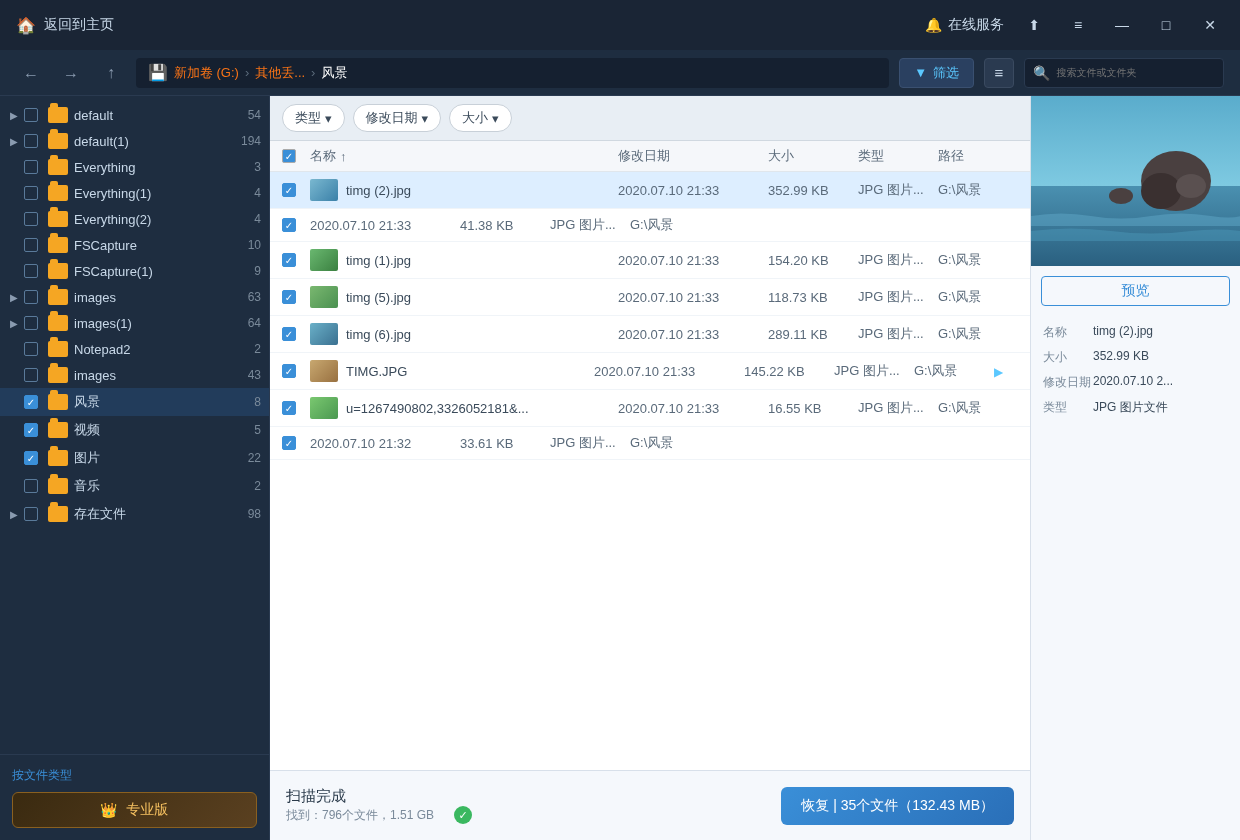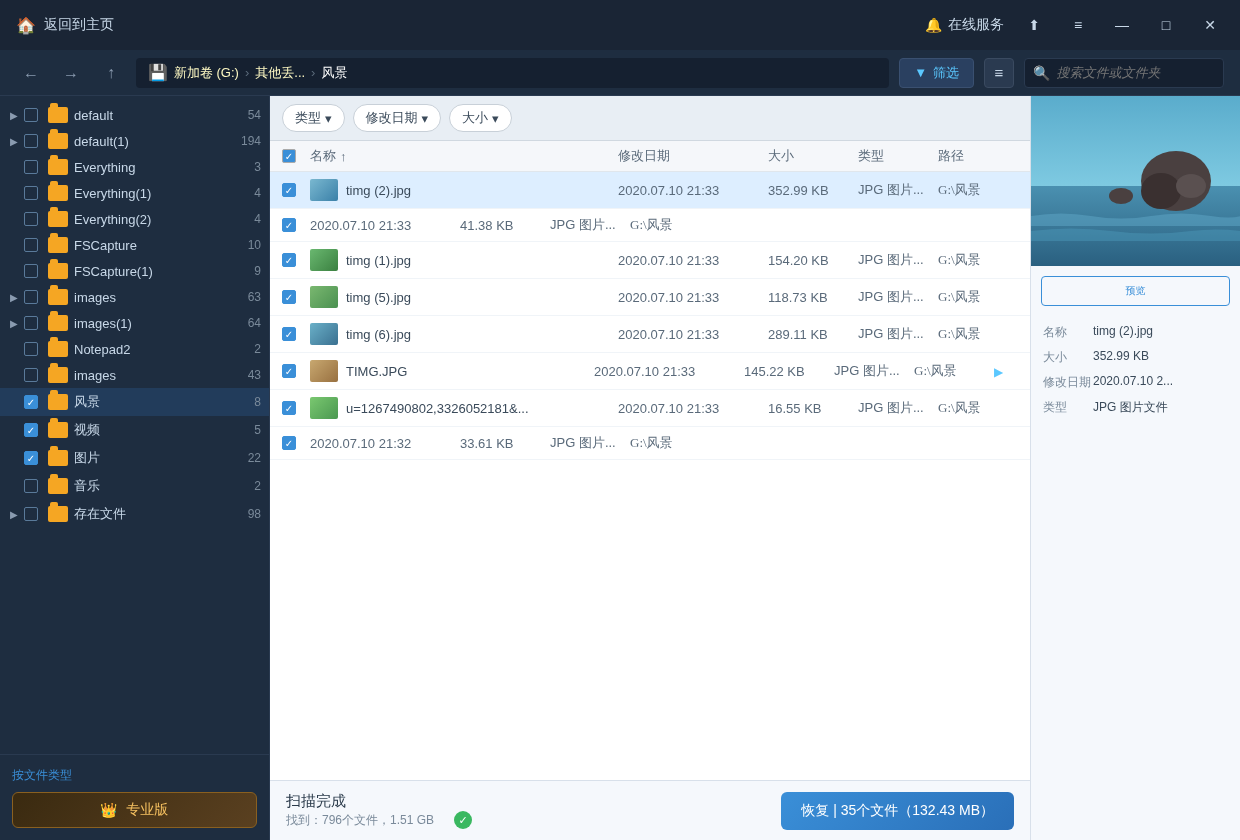--- a/index.html
+++ b/index.html
@@ -82,21 +82,21 @@
       border-radius: 4px;
       padding: 0 12px;
       height: 30px;
       display: flex;
       align-items: center;
       gap: 6px;
       color: #c8d8e8;
       font-size: 13px;
     }
     .path-sep { color: #5a6a7a; }
-    .path-item { color: #fef9c3; }
+    .path-item { color: #f97316; }
     .path-item.active { color: #fff; }
     .filter-btn {
       height: 30px;
       padding: 0 14px;
       background: #2a4060;
       border: 1px solid #3a5070;
       border-radius: 4px;
       color: #5bc8ff;
       cursor: pointer;
       display: flex;
@@ -126,23 +126,22 @@
       display: flex;
       align-items: center;
       padding: 0 8px;
       gap: 6px;
     }
     .search-box input {
       background: transparent;
       border: none;
       outline: none;
       color: #8a9bb0;
-      font-size: 13px;
+      font-size: 10px;
       flex: 1;
-      font-style: italic;
     }
     .search-icon { color: #5a6a7a; font-size: 14px; }
 
     
     .main {
       display: flex;
       flex: 1;
       overflow: hidden;
     }
 
@@ -307,21 +306,21 @@
       font-size: 13px;
       color: #3a4a5a;
       cursor: pointer;
     }
     .file-row.selected { background: #ddeeff; }
     .file-row .col-check { width: 28px; }
     .file-row .col-name { flex: 1; display: flex; align-items: center; gap: 8px; }
     .file-row .col-date { width: 150px; color: #5a6a7a; }
     .file-row .col-size { width: 90px; color: #5a6a7a; }
     .file-row .col-type { width: 80px; color: #5a6a7a; }
-    .file-row .col-path { width: 80px; color: #5a6a7a; font-family: Liberation Serif, serif; }
+    .file-row .col-path { width: 80px; color: #5a6a7a; }
     .file-row .col-action { width: 24px; }
 
     .row-checkbox {
       width: 14px;
       height: 14px;
       border: 1px solid #aaa;
       border-radius: 2px;
       display: flex;
       align-items: center;
       justify-content: center;
@@ -370,21 +369,21 @@
       position: relative;
       overflow: hidden;
     }
     .preview-btn {
       margin: 10px;
       height: 30px;
       border: 1px solid #3a8fd8;
       border-radius: 4px;
       background: transparent;
       color: #3a8fd8;
-      font-size: 10px;
+      font-size: 14px;
       cursor: pointer;
       display: flex;
       align-items: center;
       justify-content: center;
     }
     .file-info {
       padding: 8px 12px;
     }
     .info-row {
       display: flex;
@@ -398,21 +397,21 @@
     }
     .info-value {
       color: #3a4a5a;
       flex: 1;
     }
 
     
     .status-bar {
       background: #f5f8fc;
       border-top: 1px solid #d8e0ea;
-      height: 60px;
+      height: 70px;
       display: flex;
       align-items: center;
       padding: 0 16px;
       flex-shrink: 0;
     }
     .status-text {
       flex: 1;
     }
     .status-title {
       font-size: 15px;

